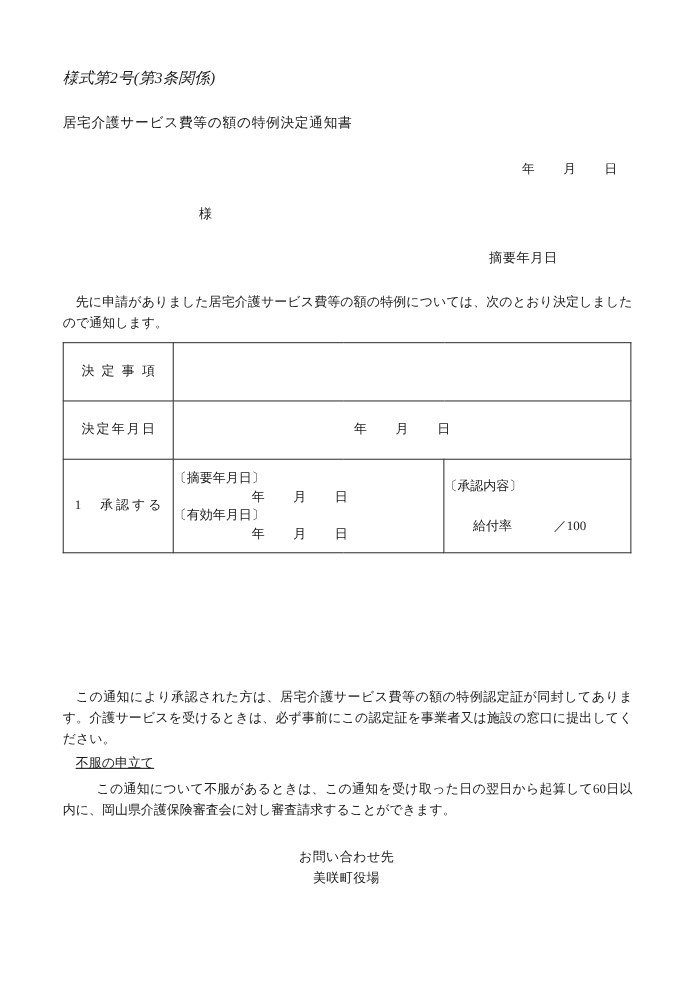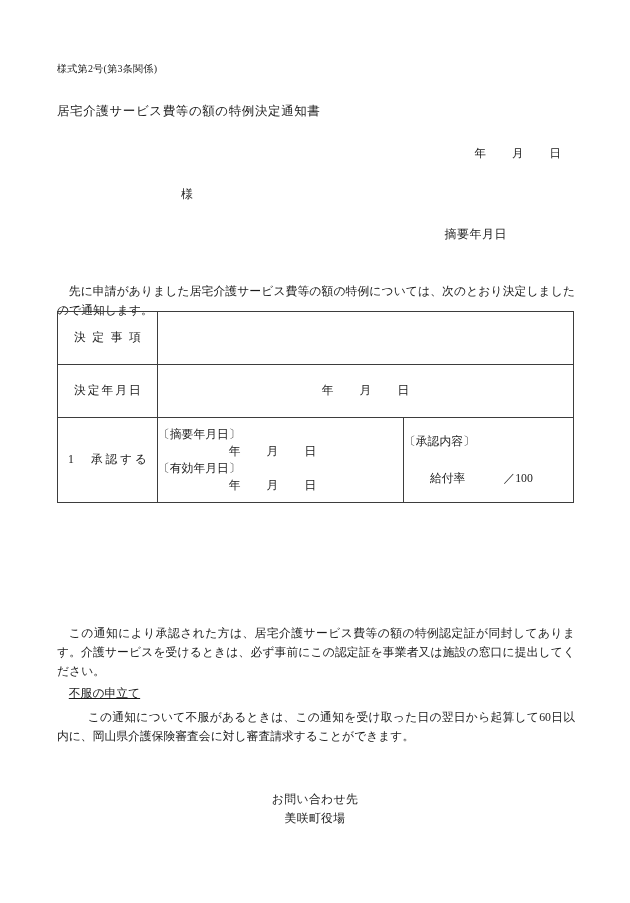--- a/index.html
+++ b/index.html
@@ -25,23 +25,24 @@
     left: 57px;
     top: 0;
     width: 516px;
   }
 
   
   .form-no {
     position: absolute;
     left: 0;
     top: 62px;
-    font-size: 10px;
+    font-size: 14px;
     letter-spacing: 0.3px;
     white-space: nowrap;
+    font-style: italic;
   }
   .doc-title {
     position: absolute;
     left: 0;
     top: 103px;
     width: 516px;
     font-size: 12.5px;
     letter-spacing: 0.6px;
   }
   .date-line {
@@ -72,21 +73,21 @@
   
   .para {
     position: absolute;
     font-size: 11.8px;
     line-height: 1.62;
     text-align: justify;
     text-justify: inter-ideograph;
   }
   .para.intro {
     left: 0;
-    top: 282px;
+    top: 265px;
     width: 518px;
     text-indent: 1em;
   }
   .para.after-table {
     left: 0;
     top: 624px;
     width: 518px;
     text-indent: 1em;
   }
   .appeal-head {
@@ -105,21 +106,20 @@
   }
 
   .footer {
     position: absolute;
     left: 0;
     top: 770px;
     width: 516px;
     text-align: center;
     font-size: 11.8px;
     line-height: 1.62;
-    margin-top: 20px;
   }
   .footer div { letter-spacing: 0.4px; }
 
   
   .tbl {
     position: absolute;
     left: 0;
     top: 311px;
     width: 516px;
     border-collapse: collapse;

